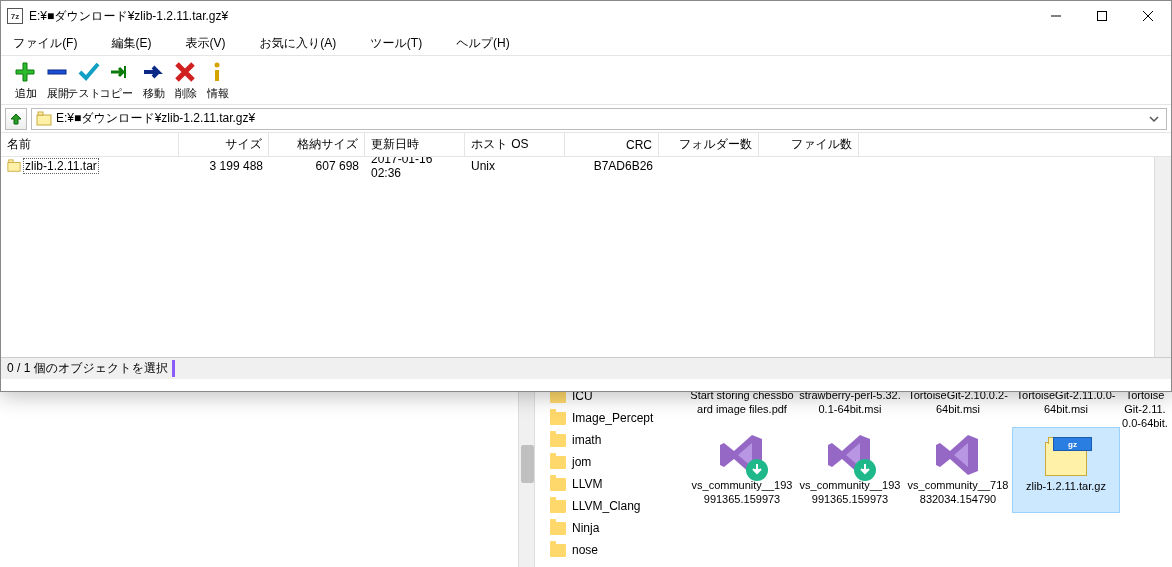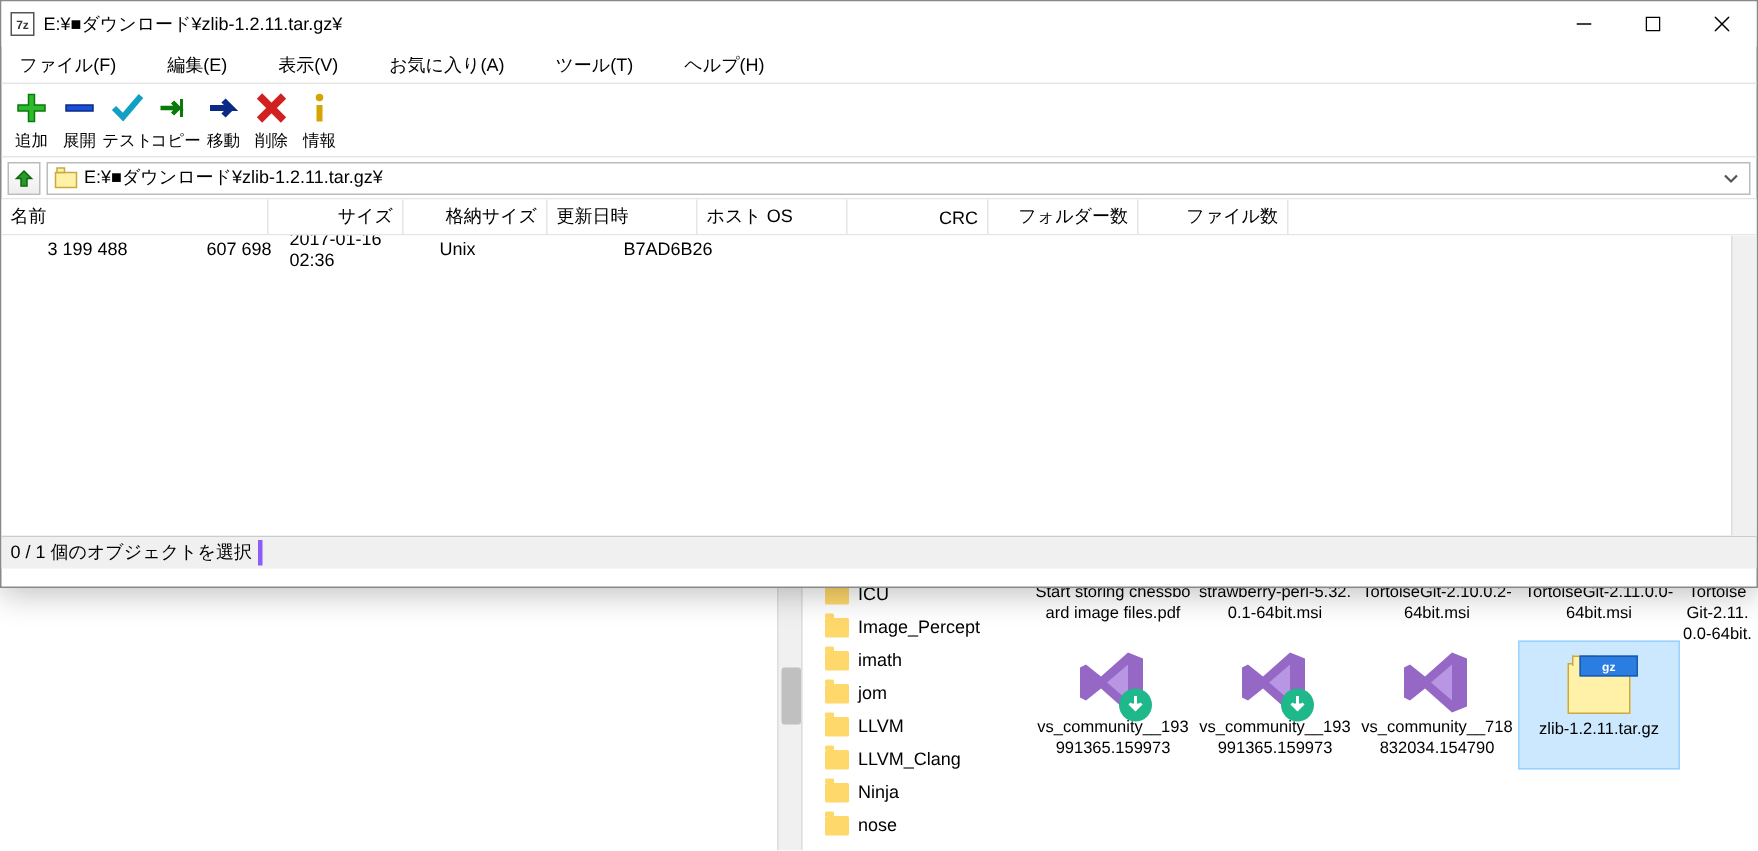--- a/index.html
+++ b/index.html
@@ -12,21 +12,21 @@
 .titlebar .app-icon { width: 16px; height: 16px; background:#fff; border:1px solid #555; font-size:8px; font-weight:bold; display:flex; align-items:center; justify-content:center; color:#333; margin-right:6px;}
 .titlebar .title { flex:1; font-size:12px; color:#000;}
 .win-controls { display:flex; height:30px;}
 .win-btn { width:46px; display:flex; align-items:center; justify-content:center; cursor:default;}
 .win-btn svg { width:10px; height:10px; }
 
 .menubar { height:24px; display:flex; align-items:center; padding:0 4px; gap:18px;}
 .menubar .mitem { padding:2px 8px; cursor:default; }
 
 .toolbar { height:50px; display:flex; align-items:flex-start; padding:4px 4px 0 4px; border-top:1px solid #e5e5e5; border-bottom:1px solid #e5e5e5; gap:0;}
-.tbtn { width:32px; display:flex; flex-direction:column; align-items:center; gap:2px; cursor:default;}
+.tbtn { width:32px; display:flex; flex-direction:column; align-items:flex-end; gap:2px; cursor:default;}
 .tbtn .ticon { width:24px; height:24px; display:flex; align-items:center; justify-content:center;}
 .tbtn .tlabel { font-size:11px; color:#000; white-space:nowrap;}
 
 .pathbar { height:28px; display:flex; align-items:center; padding:2px 4px; gap:4px; border-bottom:1px solid #e5e5e5;}
 .up-btn { width:22px; height:22px; border:1px solid #bbb; background:linear-gradient(#fff,#eee); display:flex; align-items:center; justify-content:center; cursor:default;}
 .pathbox { flex:1; height:22px; border:1px solid #bbb; display:flex; align-items:center; padding:0 4px; background:#fff; position:relative;}
 .pathbox .picon { width:16px; height:16px; margin-right:4px; display:flex; align-items:center; justify-content:center;}
 .pathbox .ptext { flex:1; font-size:12px;}
 .pathbox .pdrop { width:16px; display:flex; align-items:center; justify-content:center;}
 
@@ -318,20 +318,27 @@
     <div class="col packed">格納サイズ</div>
     <div class="col modified">更新日時</div>
     <div class="col host">ホスト OS</div>
     <div class="col crc">CRC</div>
     <div class="col folders">フォルダー数</div>
     <div class="col files">ファイル数</div>
   </div>
 
   <div class="list-body">
     <div class="row">
+      <div class="cell name">
+        <svg width="14" height="14" viewBox="0 0 16 16">
+            <rect x="1" y="4" width="14" height="10" fill="#fff2a8" stroke="#caa93e"></rect>
+            <rect x="2" y="1" width="5" height="3" fill="#fff2a8" stroke="#caa93e"></rect>
+          </svg>
+        <span class="sel">zlib-1.2.11.tar</span>
+      </div>
       <div class="cell size">3 199 488</div>
       <div class="cell packed">607 698</div>
       <div class="cell modified">2017-01-16 02:36</div>
       <div class="cell host">Unix</div>
       <div class="cell crc">B7AD6B26</div>
       <div class="cell folders"></div>
       <div class="cell files"></div>
     </div>
     <div class="list-scroll"></div>
   </div>

